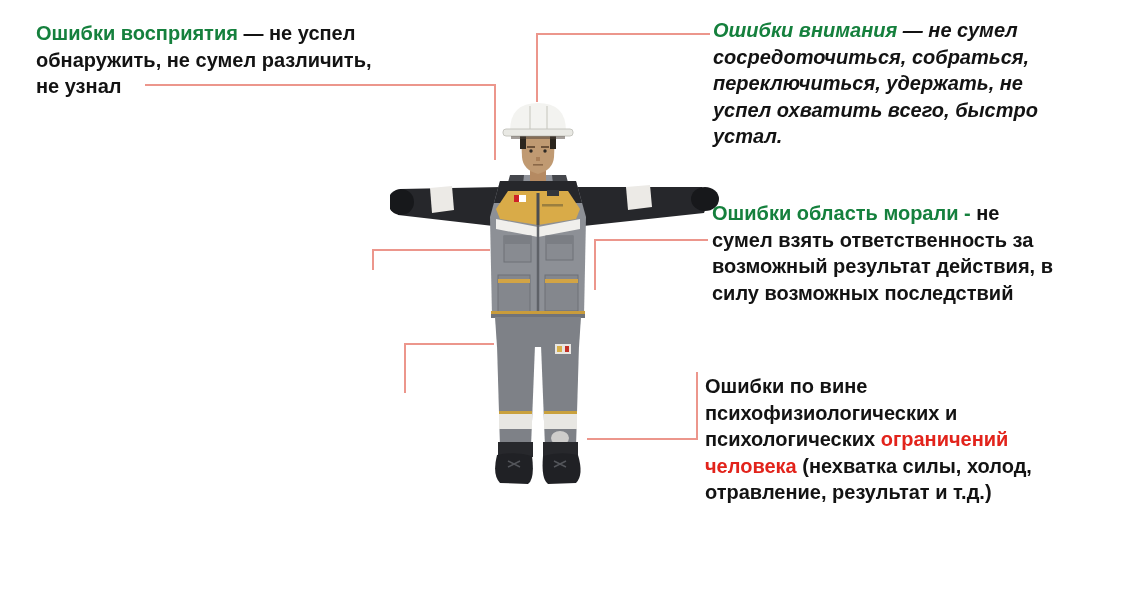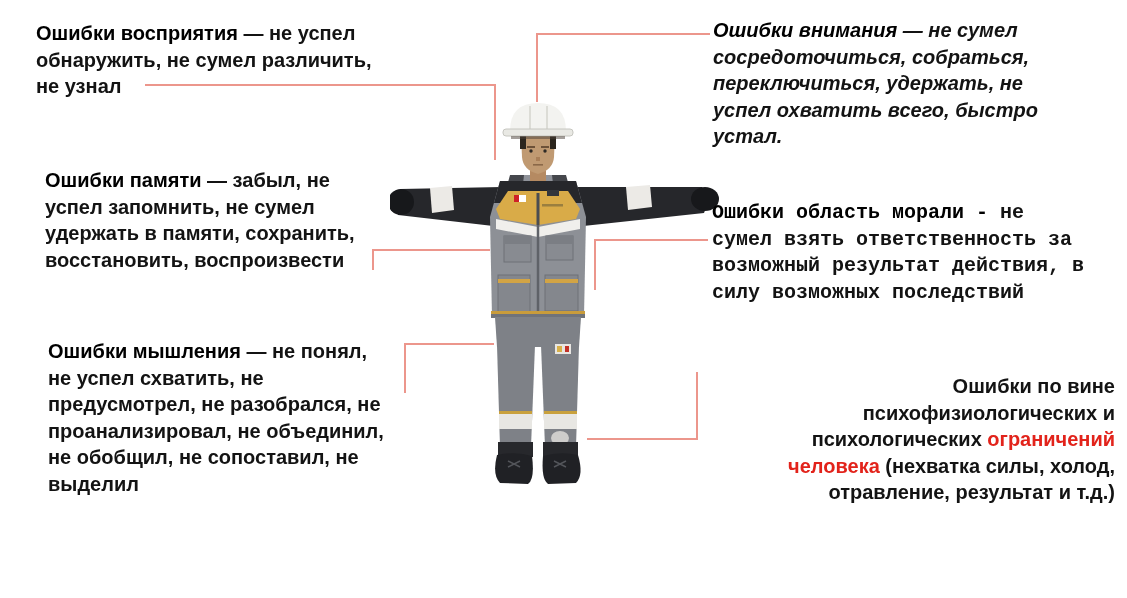--- a/index.html
+++ b/index.html
@@ -13,21 +13,21 @@
   }
   .label {
     position: absolute;
     font-weight: 700;
     font-size: 20px;
     line-height: 26.5px;
     color: #131313;
     white-space: pre-line;
     letter-spacing: 0px;
   }
-  .label .hd { color: #000000; }
+  .label .hd { color: #15803d; }
   .label .hl { color: #e2231b; }
   .conn { position: absolute; }
   .conn.tr { border-top: 2px solid #ec968c; border-right: 2px solid #ec968c; }
   .conn.tl { border-top: 2px solid #ec968c; border-left: 2px solid #ec968c; }
   .conn.br { border-bottom: 2px solid #ec968c; border-right: 2px solid #ec968c; }
   .figure-wrap { position: absolute; left: 390px; top: 95px; width: 330px; height: 398px; }
 </style>
 </head>
 <body>
 
@@ -132,36 +132,26 @@
   <div class="label" style="left:36px; top:20px; width:420px;"><span class="hd">Ошибки восприятия</span> <span>— не успел
 обнаружить, не сумел различить,
 не узнал</span></div>
 
   <div class="label" style="left:713px; top:17px; width:400px;font-style:italic;"><span class="hd">Ошибки внимания</span> <span>— не сумел
 сосредоточиться, собраться,
 переключиться, удержать, не
 успел охватить всего, быстро
 устал.</span></div>
 
-  <div class="label" style="left:45px; top:167px; width:420px;"><span class="hd">Ошибки памяти</span> <span>— забыл, не
-успел запомнить, не сумел
-удержать в памяти, сохранить,
-восстановить, воспроизвести</span></div>
 
-  <div class="label" style="left:712px; top:200px; width:410px;font-family:Liberation Mono, monospace;"><span class="hd">Ошибки область морали -</span> <span>не
+  <div class="label" style="left:712px; top:200px; width:410px;"><span class="hd">Ошибки область морали -</span> <span>не
 сумел взять ответственность за
 возможный результат действия, в
 силу возможных последствий</span></div>
 
-  <div class="label" style="left:48px; top:338px; width:420px;"><span class="hd">Ошибки мышления</span> <span>— не понял,
-не успел схватить, не
-предусмотрел, не разобрался, не
-проанализировал, не объединил,
-не обобщил, не сопоставил, не
-выделил</span></div>
 
-  <div class="label" style="left:705px; top:373px; width:410px;text-align:right;"><span>Ошибки по вине
+  <div class="label" style="left:705px; top:373px; width:410px;"><span>Ошибки по вине
 психофизиологических и
 психологических </span><span class="hl">ограничений
 человека</span><span> (нехватка силы, холод,
 отравление, результат и т.д.)</span></div>
 
 </div>
 
 </body></html>

